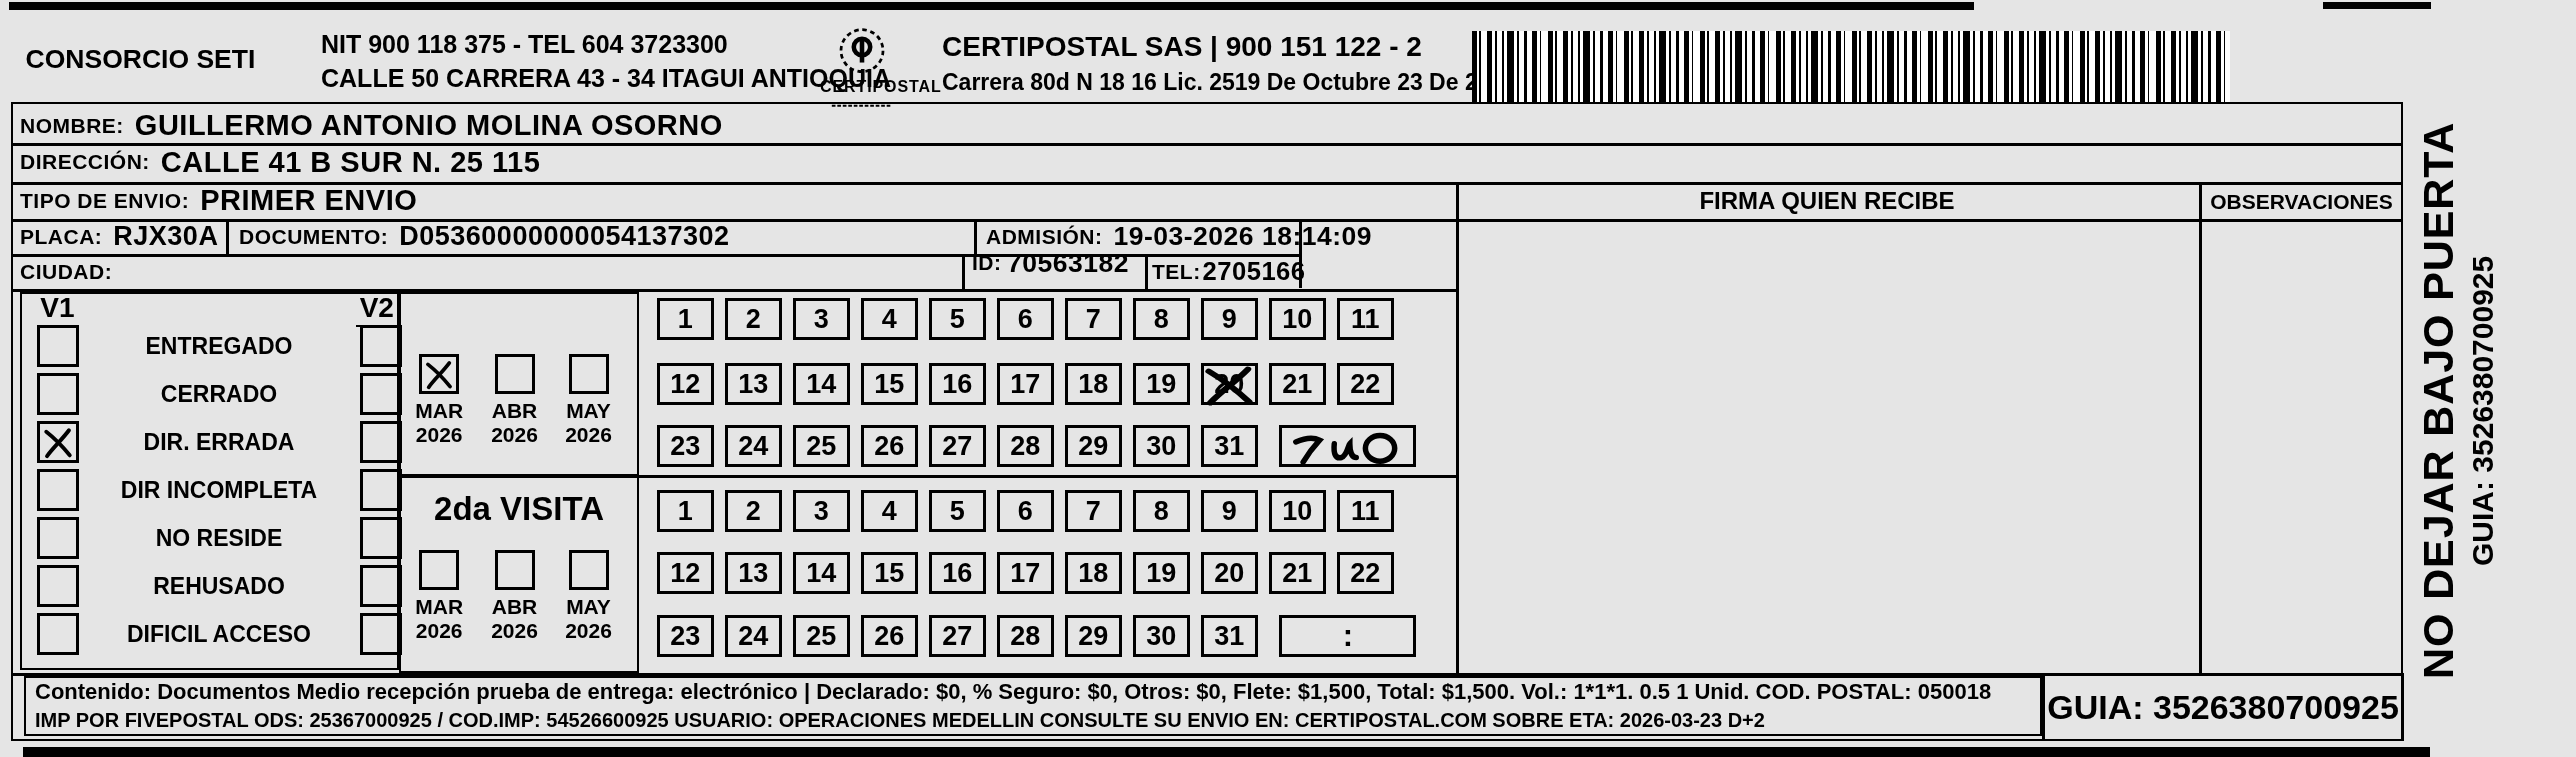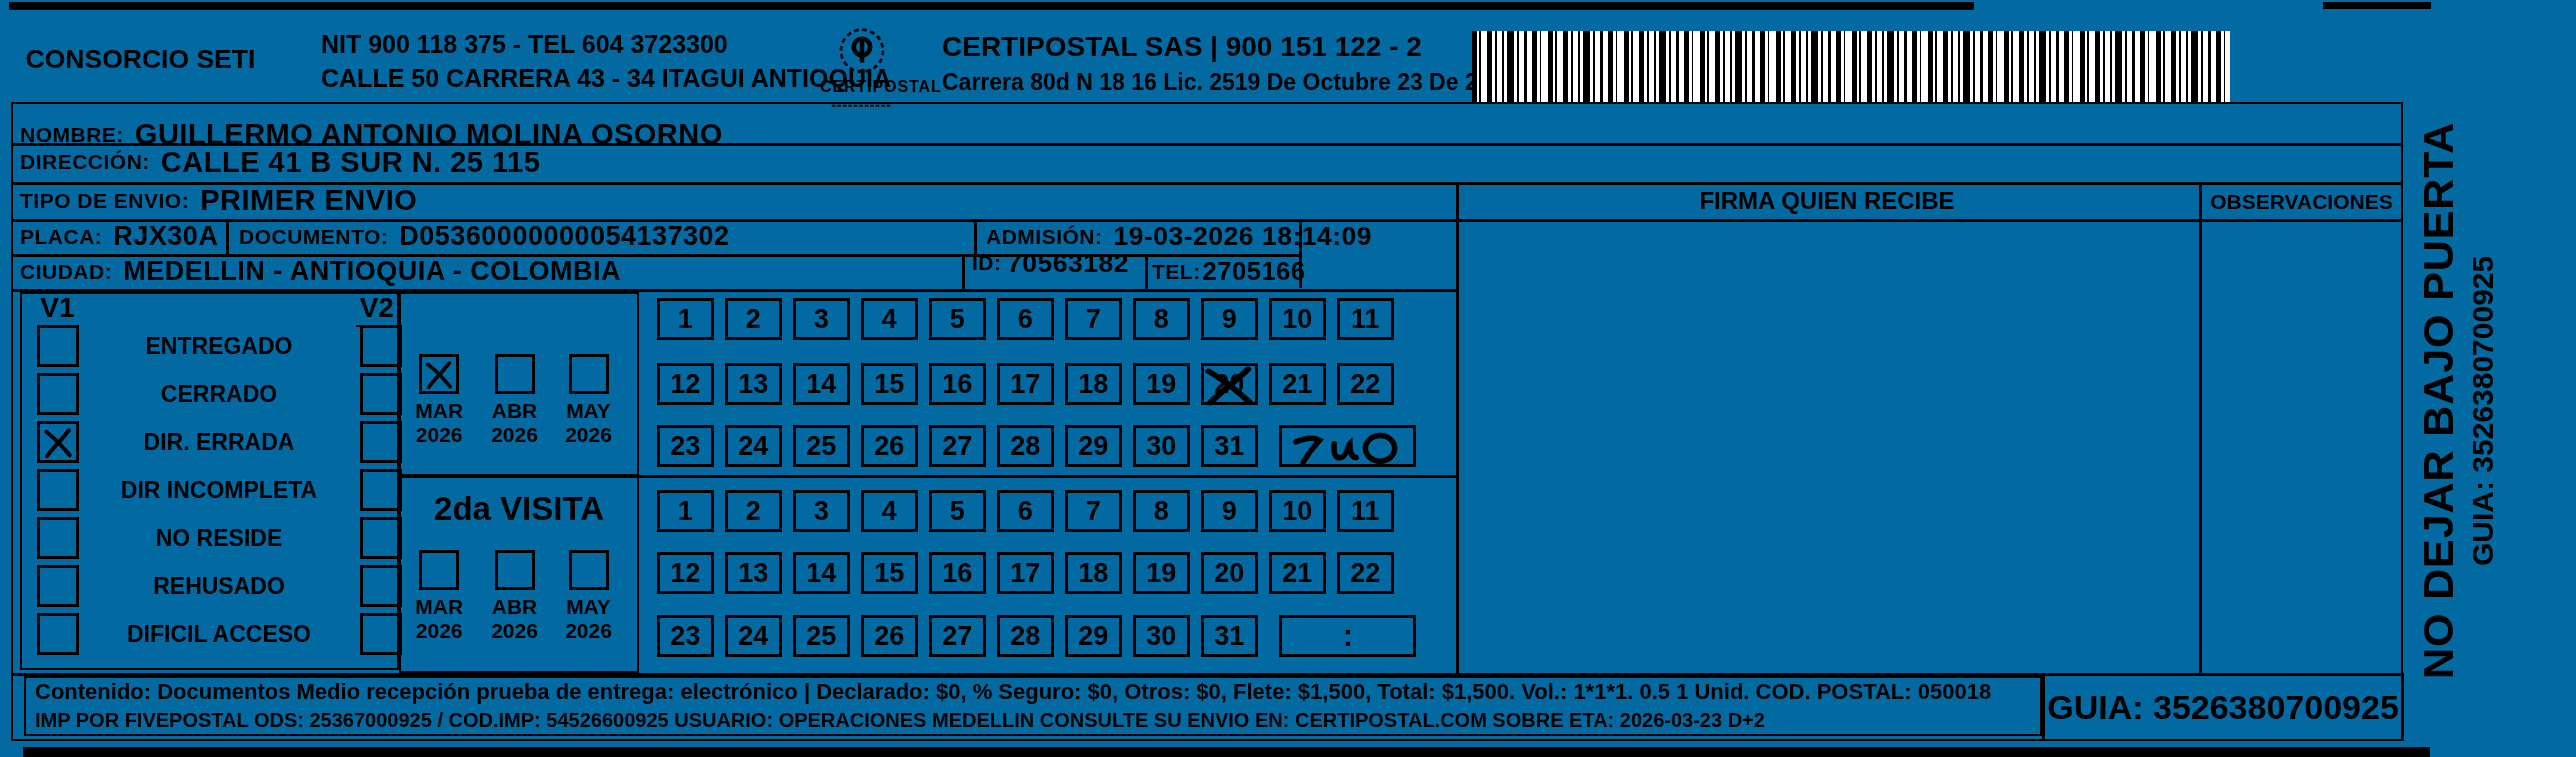--- a/index.html
+++ b/index.html
@@ -1,16 +1,16 @@
 <!DOCTYPE html>
 <html style="font-size:14.6px"><head>
 <meta charset="utf-8">
 <style>
   html,body{margin:0;padding:0;background:#ffffff;}
-  #canvas{position:relative;width:2576px;height:758px;background:#0369a1;overflow:hidden;
+  #canvas{position:relative;width:2576px;height:758px;background:#e5e5e5;overflow:hidden;
           font-family:"Liberation Sans",sans-serif;color:#000;}
   .abs{position:absolute;}
   .bar{position:absolute;background:#000;}
   .hline{position:absolute;background:#000;height:2.7px;}
   .vline{position:absolute;background:#000;width:2.7px;}
   .outline{position:absolute;border:2.7px solid #000;box-sizing:border-box;}
   .fieldrow{position:absolute;display:flex;align-items:center;gap:11px;white-space:nowrap;}
   .flabel{font-size:21px;font-weight:bold;letter-spacing:0.5px;}
   .fvalue{font-size:29px;font-weight:bold;letter-spacing:0.5px;}
   .hdrsmall{position:absolute;font-size:25px;font-weight:bold;white-space:nowrap;}
@@ -82,21 +82,21 @@
   <div class="hline" style="left:11px;top:673px;width:2392px;"></div>
   <div class="vline" style="left:226px;top:219px;height:35px;"></div>
   <div class="vline" style="left:974px;top:219px;height:35px;"></div>
   <div class="vline" style="left:962px;top:254px;height:35px;"></div>
   <div class="vline" style="left:1145px;top:254px;height:35px;"></div>
   <div class="vline" style="left:1299px;top:219px;height:69px;"></div>
   <div class="vline" style="left:1456px;top:182px;height:491px;"></div>
   <div class="vline" style="left:2199px;top:182px;height:491px;"></div>
   <div class="vline" style="left:2042px;top:673px;height:68px;"></div>
 
-  <div class="fieldrow" style="left:20px;top:111px;height:47px;">
+  <div class="fieldrow" style="left:20px;top:102px;height:47px;">
     <span class="flabel">NOMBRE:</span>
     <span class="fvalue">GUILLERMO ANTONIO MOLINA OSORNO</span>
   </div>
   <div class="fieldrow" style="left:20px;top:143px;height:38px;text-align:right;">
     <span class="flabel">DIRECCIÓN:</span>
     <span class="fvalue">CALLE 41 B SUR N. 25 115</span>
   </div>
   <div class="fieldrow" style="left:20px;top:182px;height:37px;">
     <span class="flabel">TIPO DE ENVIO:</span>
     <span class="fvalue">PRIMER ENVIO</span>
@@ -108,21 +108,20 @@
   <div class="fieldrow" style="left:239px;top:219px;height:35px;justify-content:flex-end;">
     <span class="flabel">DOCUMENTO:</span>
     <span class="fvalue" style="font-size:27px;">D05360000000054137302</span>
   </div>
   <div class="fieldrow" style="left:986px;top:219px;height:35px;">
     <span class="flabel">ADMISIÓN:</span>
     <span class="fvalue" style="font-size:26.5px;">19-03-2026 18:14:09</span>
   </div>
   <div class="fieldrow" style="left:20px;top:254px;height:35px;">
     <span class="flabel">CIUDAD:</span>
-    <span class="fvalue" style="font-size:27px;">MEDELLIN - ANTIOQUIA - COLOMBIA</span>
   </div>
   <div class="fieldrow" style="left:972px;top:254px;height:18px;gap:5.5px;">
     <span class="flabel">ID:</span>
     <span class="fvalue" style="font-size:26.5px;">70563182</span>
   </div>
   <div class="fieldrow" style="left:1152px;top:254px;height:35px;gap:1.8px;">
     <span class="flabel">TEL:</span>
     <span class="fvalue" style="font-size:25.6px;">2705166</span>
   </div>
 

